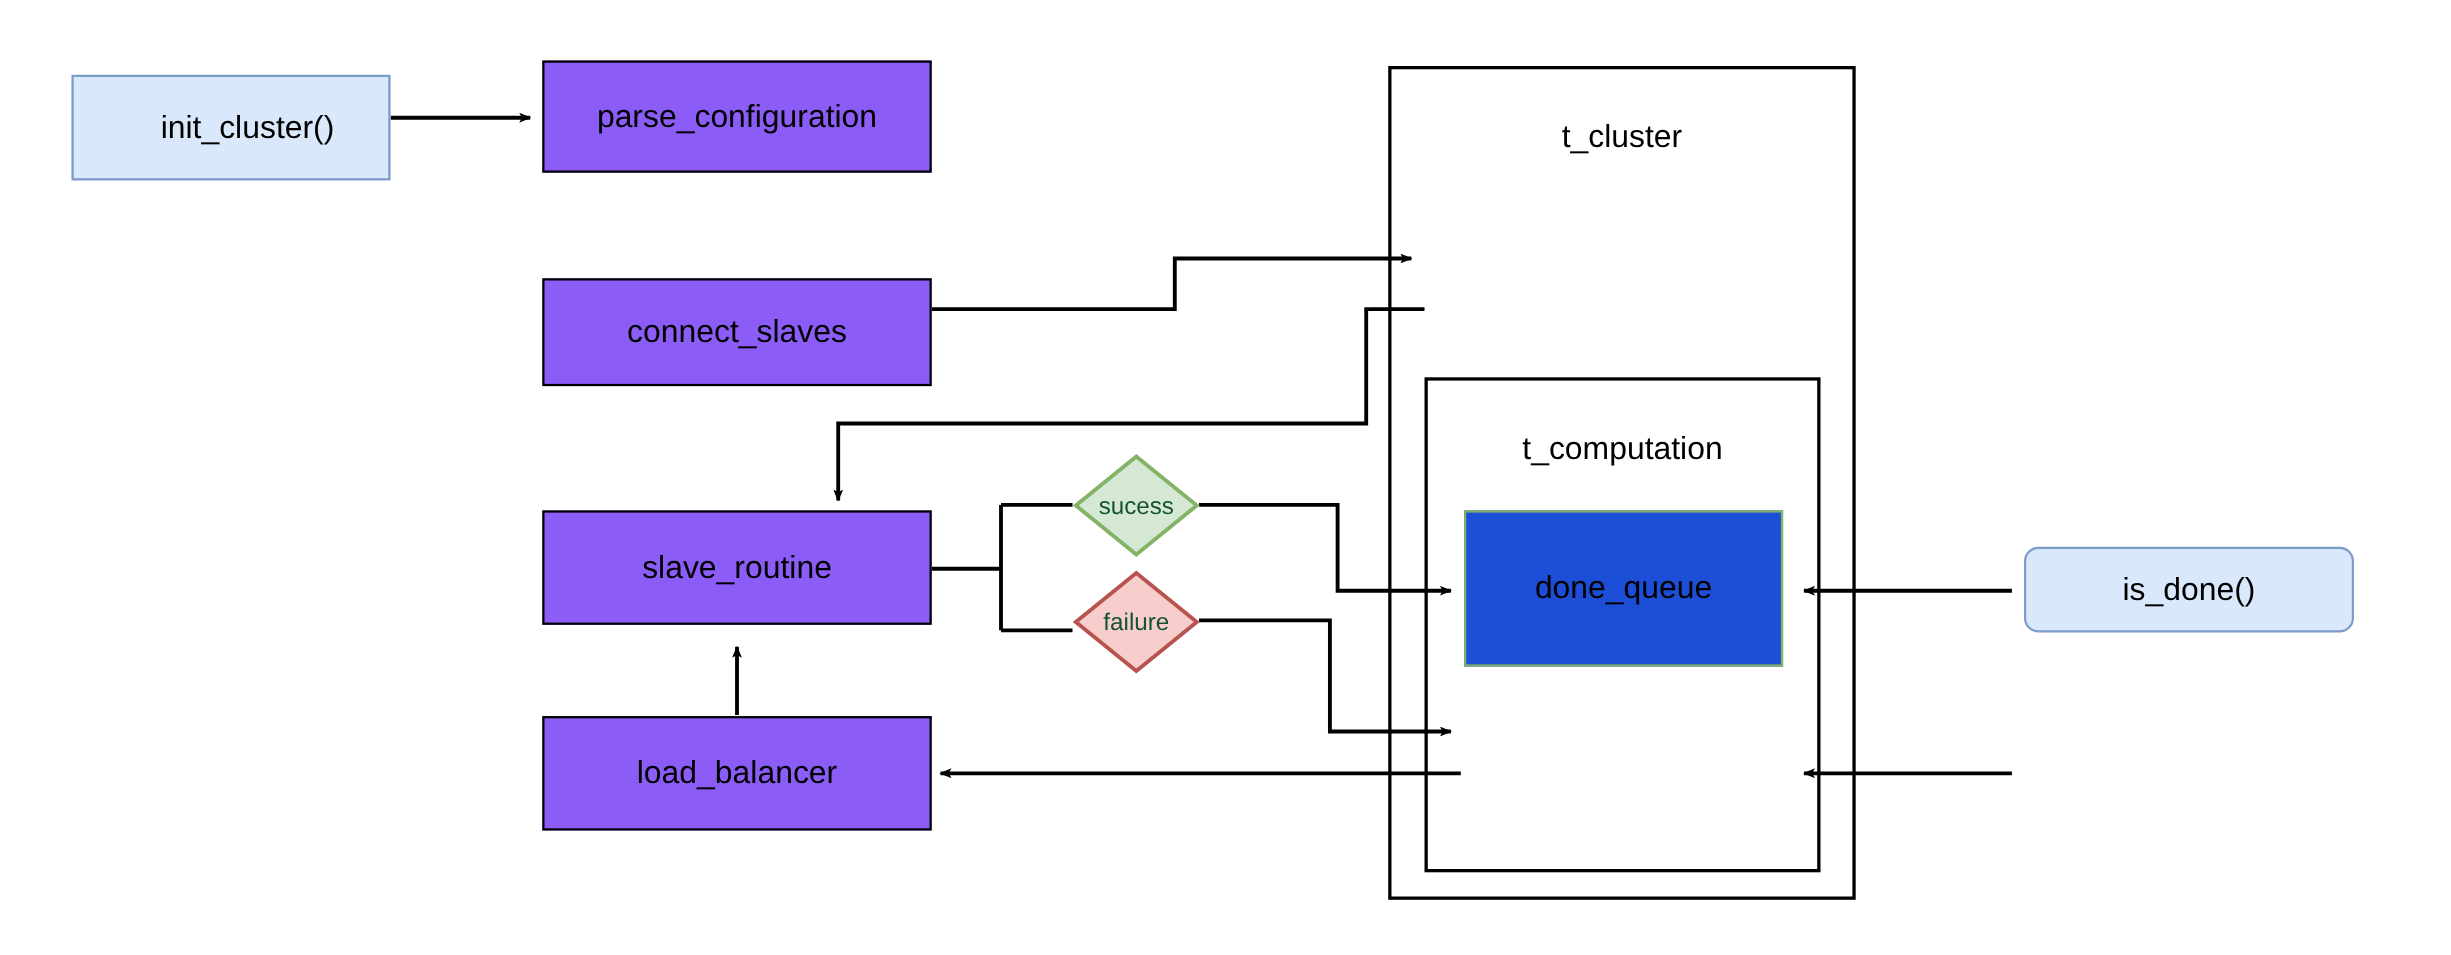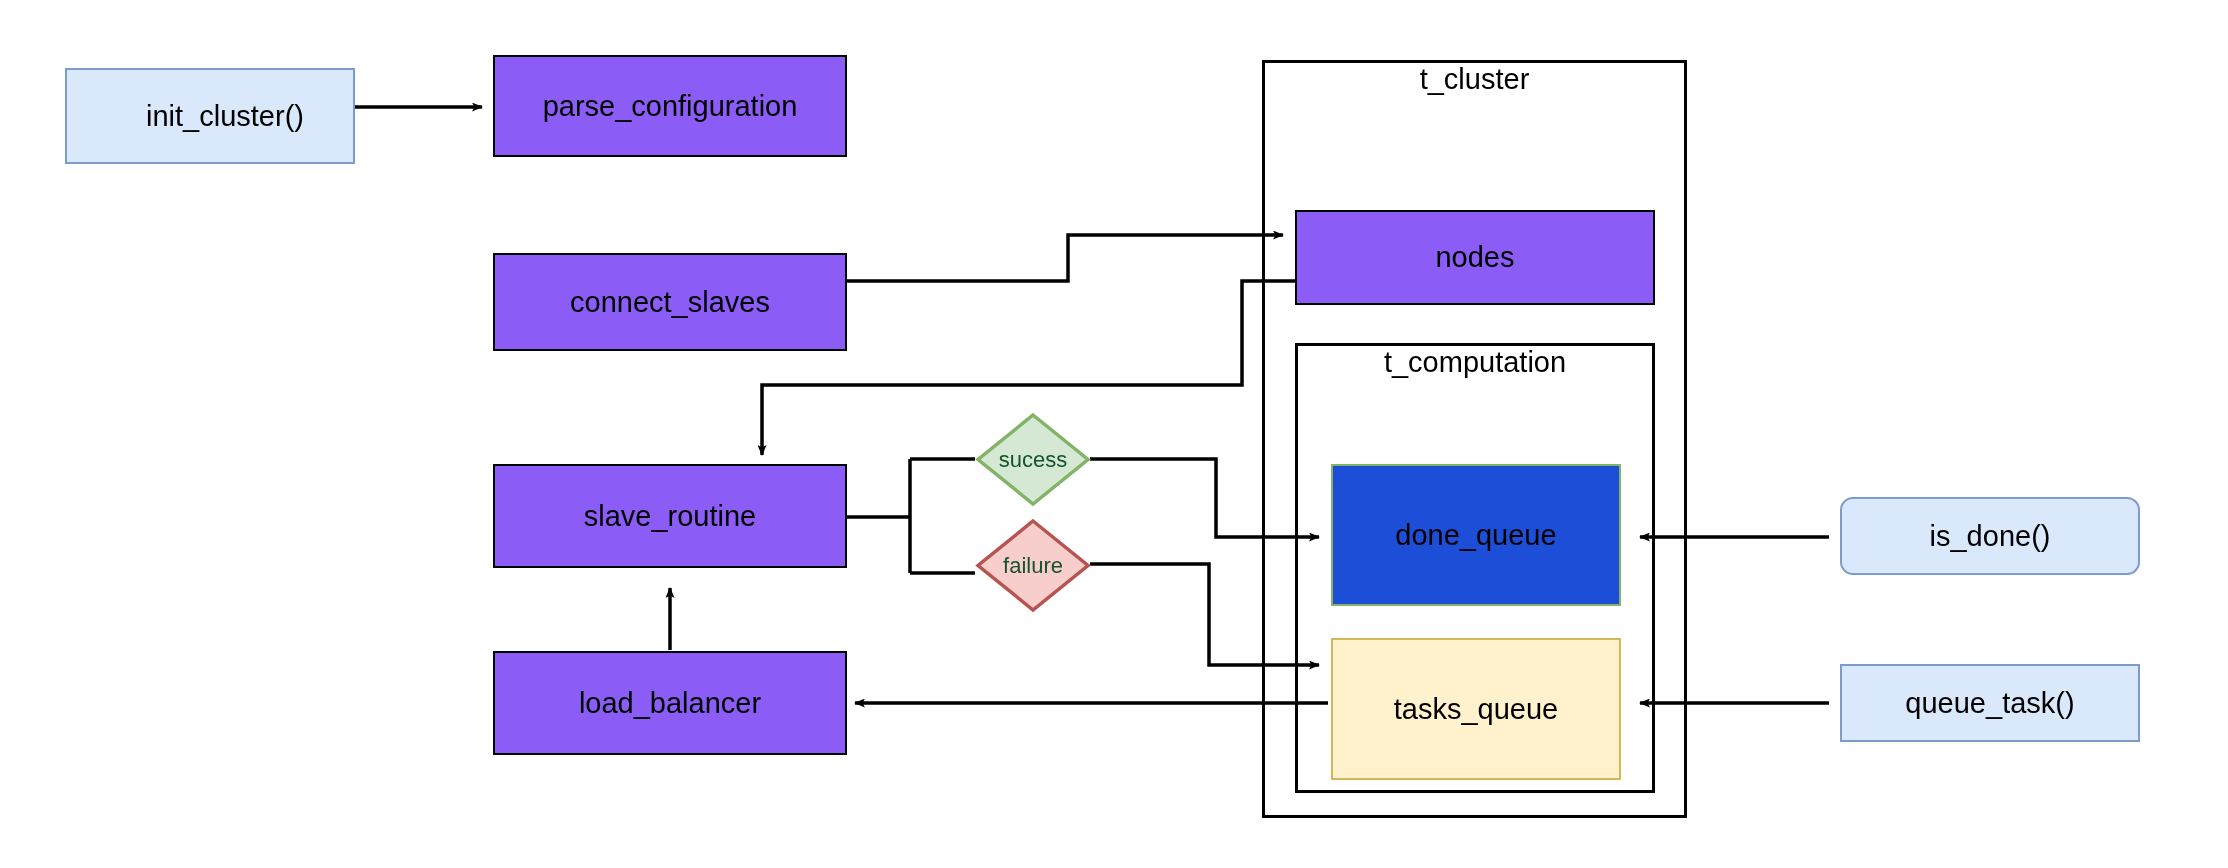--- a/index.html
+++ b/index.html
@@ -53,20 +53,21 @@
   }
   .container-box {
     border: 3px solid #000000;
     background: transparent;
     align-items: flex-start;
     justify-content: center;
     font-size: 29px;
     z-index: 1;
   }
   .container-label {
+    margin-top: 46px;
   }
   .diamond-wrap {
     position: absolute;
     z-index: 4;
   }
   .diamond-label {
     position: absolute;
     left: 0; top: 0;
     width: 100%; height: 100%;
     display: flex;
@@ -148,33 +149,24 @@
     <span class="diamond-label">sucess</span>
   </div>
 
   <div class="diamond-wrap" style="left:975px; top:518px; width:116px; height:95px;">
     <svg width="116" height="95" viewBox="0 0 116 95" xmlns="http://www.w3.org/2000/svg">
       <polygon points="58,3 113,47.5 58,92 3,47.5" fill="#f8cecc" stroke="#b85450" stroke-width="3.5"></polygon>
     </svg>
     <span class="diamond-label">failure</span>
   </div>
 
-  <div class="node box" style="left:1295px; top:210px; width:360px; height:95px;">
-    <span>nodes</span>
-  </div>
 
   <div class="node box-green" style="left:1331px; top:464px; width:290px; height:142px;">
     <span>done_queue</span>
   </div>
 
-  <div class="node box-yellow" style="left:1331px; top:638px; width:290px; height:142px;">
-    <span>tasks_queue</span>
-  </div>
 
   <div class="node box-blue" style="left:1840px; top:497px; width:300px; height:78px;border-radius:13px;">
     <span>is_done()</span>
   </div>
 
-  <div class="node box-blue" style="left:1840px; top:664px; width:300px; height:78px;">
-    <span>queue_task()</span>
-  </div>
 
 </div>
 
 </body></html>

